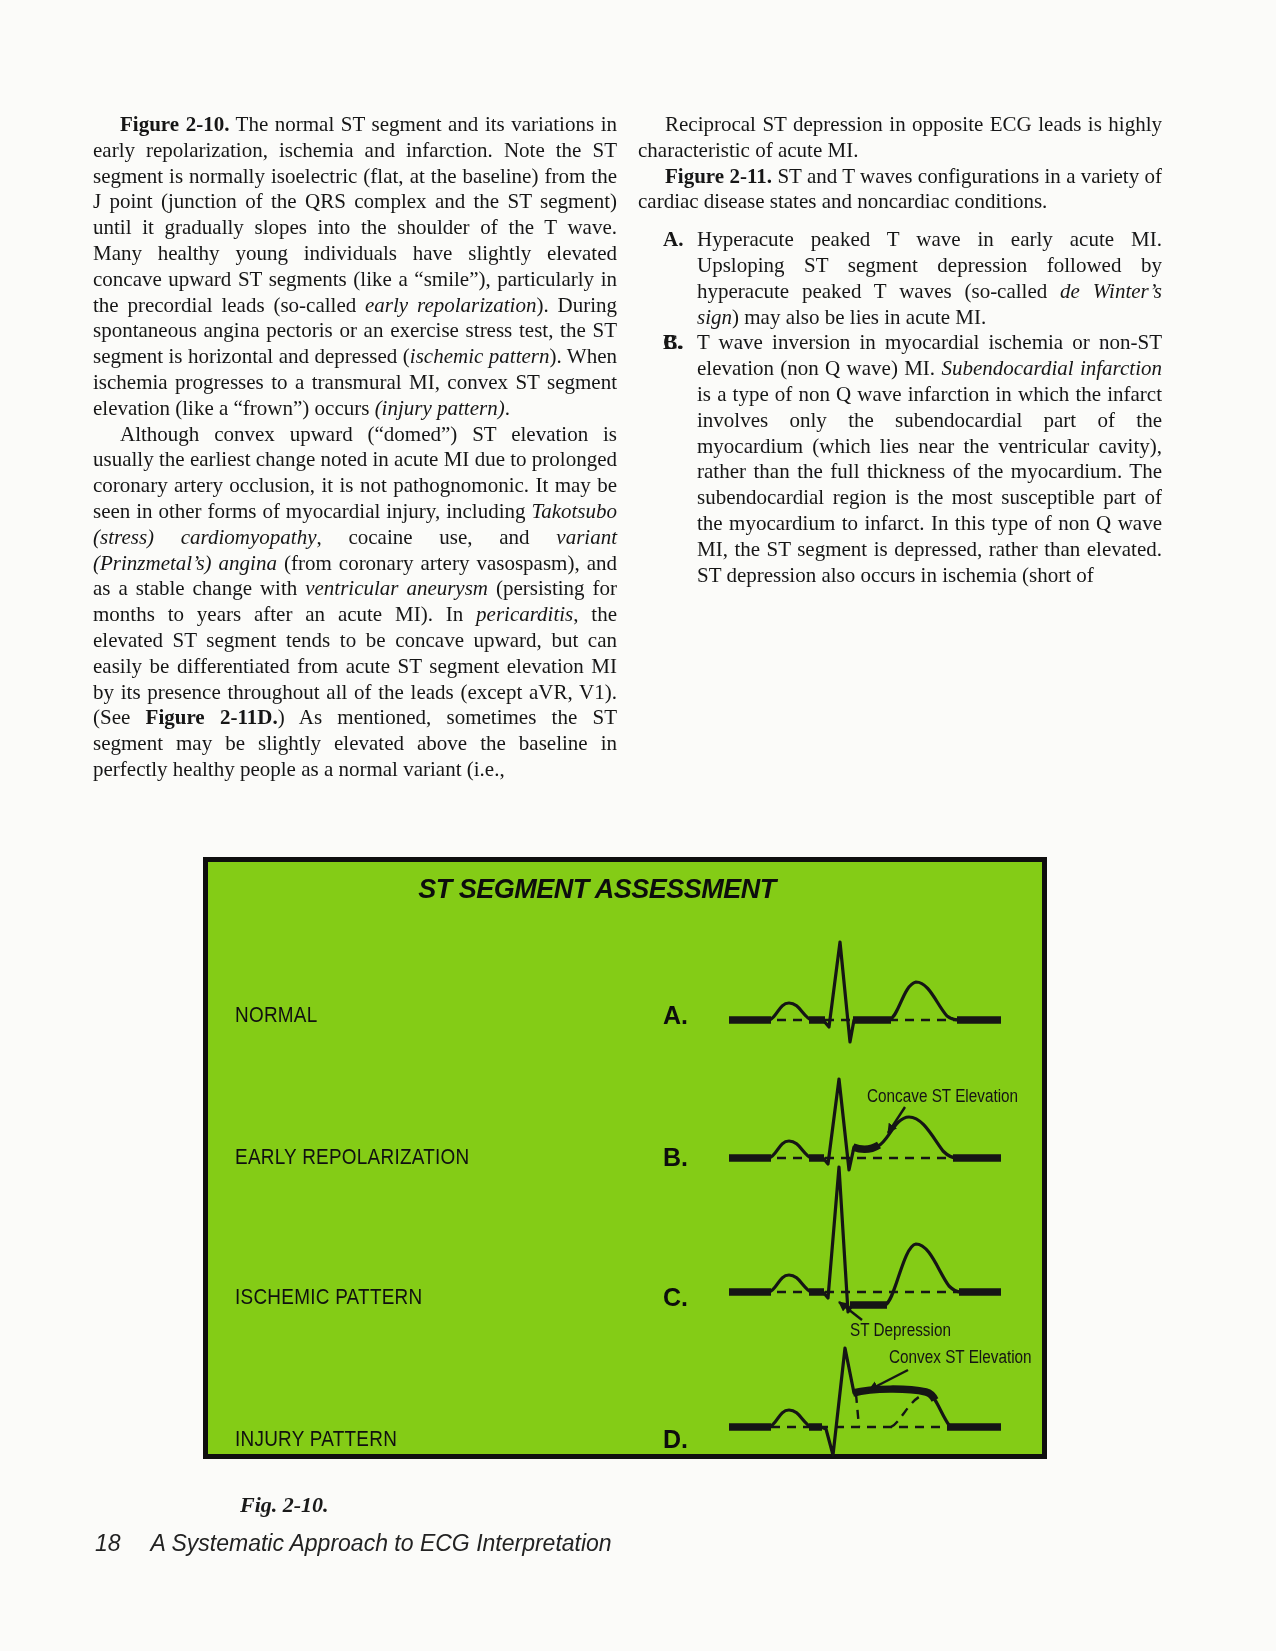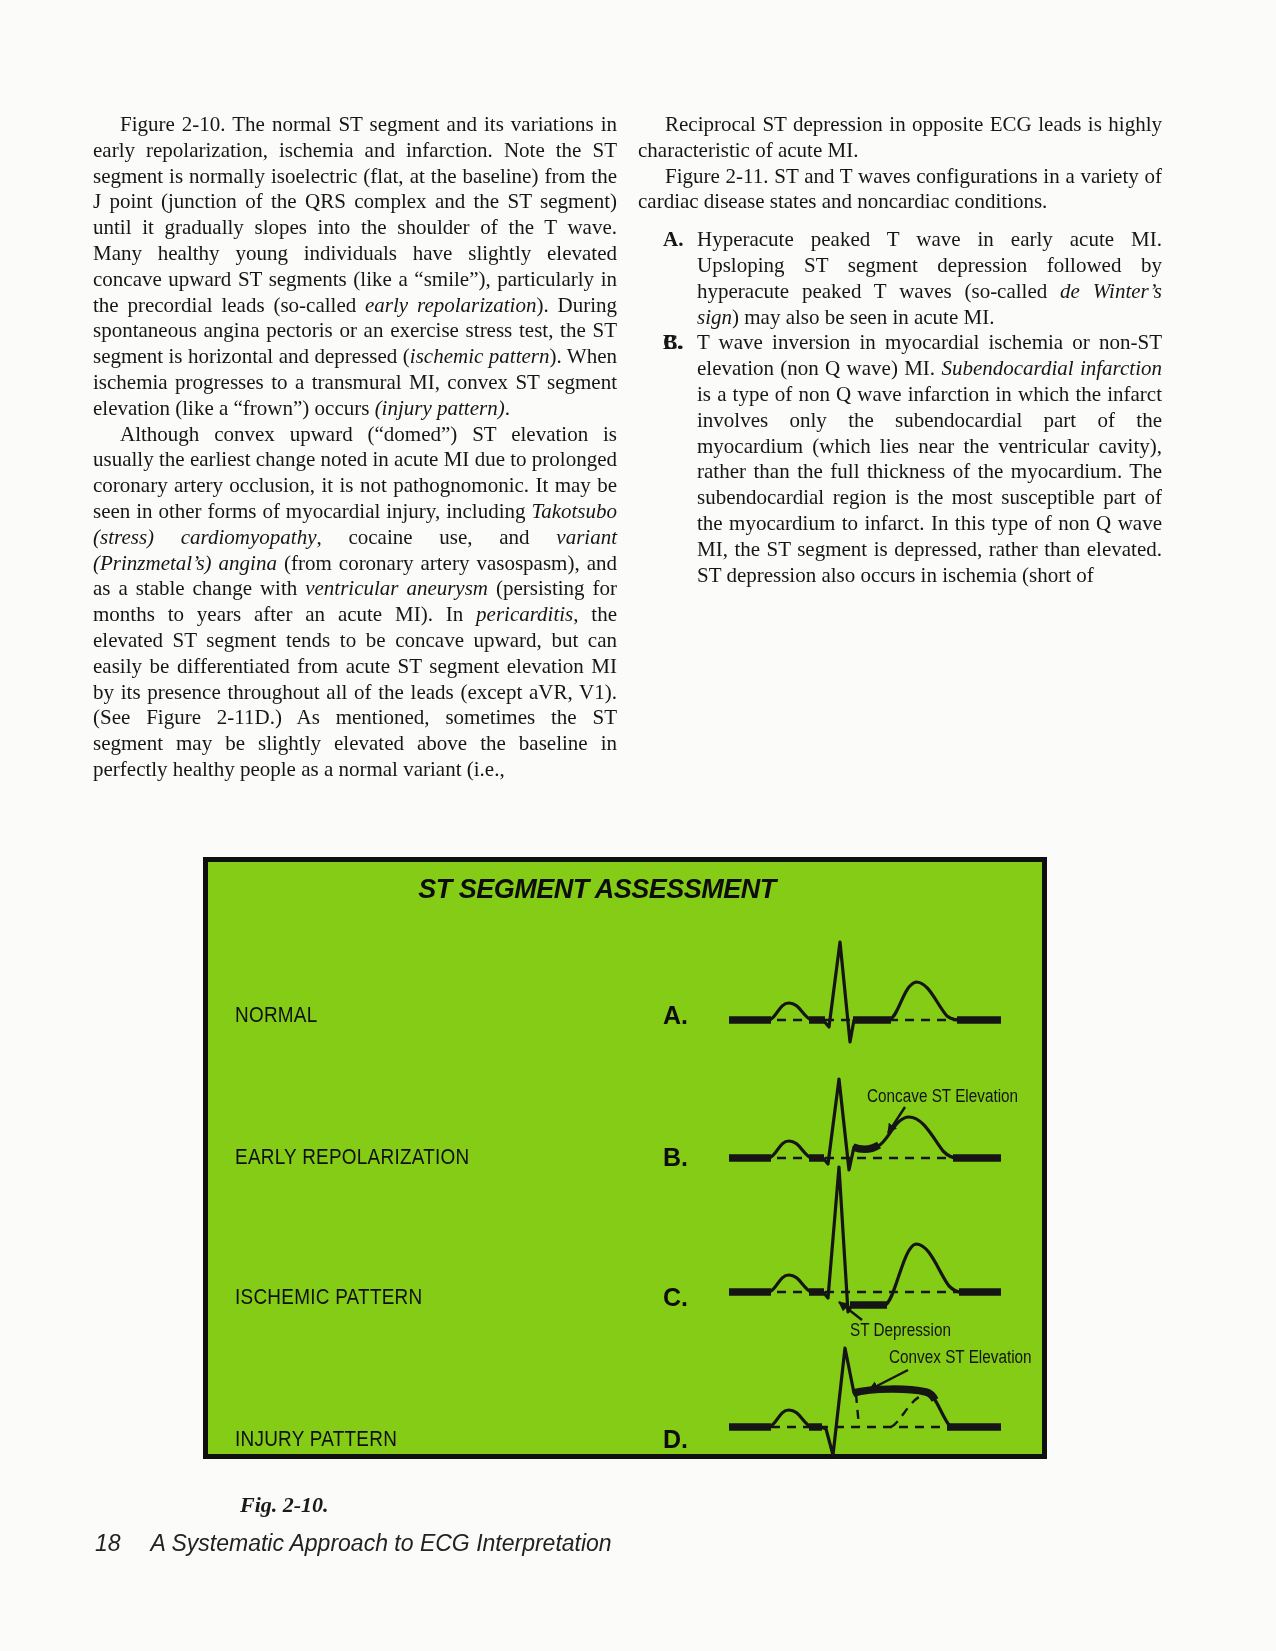--- a/index.html
+++ b/index.html
@@ -7,21 +7,21 @@
     width:1276px;height:1651px;position:relative;
     background:#fbfbf9;color:#161616;
     font-family:"Liberation Serif",serif;
   }
   .page{position:absolute;inset:0;overflow:hidden;}
   .col{position:absolute;top:112px;width:524px;font-size:21px;line-height:25.8px;text-align:justify;}
   .col-left{left:93px;}
   .col-right{left:638px;}
   p.para{margin:0;}
   p.indent{text-indent:27px;}
-  .b{font-weight:normal;}
+  .b{font-weight:bold;}
   .i{font-style:italic;}
   .list{margin-top:12px;}
   .li{position:relative;padding-left:59px;}
   .li .mk{position:absolute;left:25px;top:0;font-weight:bold;}
   .figure-box{
     position:absolute;left:203px;top:857px;width:844px;height:602px;
     border:5px solid #0f0f0f;box-sizing:border-box;background:#84cc16;
   }
   .fig-title{
     position:absolute;top:12px;left:0;width:100%;margin-left:-28px;text-align:center;
@@ -62,21 +62,21 @@
   <div class="col col-left">
     <p class="para indent"><span class="b">Figure 2-10.</span><span> The normal ST segment and its variations in early repolarization, ischemia and infarction. Note the ST segment is normally isoelectric (flat, at the baseline) from the J point (junction of the QRS complex and the ST segment) until it gradually slopes into the shoulder of the T wave. Many healthy young individuals have slightly elevated concave upward ST segments (like a “smile”), particularly in the precordial leads (so-called </span><span class="i">early repolarization</span><span>). During spontaneous angina pectoris or an exercise stress test, the ST segment is horizontal and depressed (</span><span class="i">ischemic pattern</span><span>). When ischemia progresses to a transmural MI, convex ST segment elevation (like a “frown”) occurs </span><span class="i">(injury pattern)</span><span>.</span></p>
     <p class="para indent"><span>Although convex upward (“domed”) ST elevation is usually the earliest change noted in acute MI due to prolonged coronary artery occlusion, it is not pathognomonic. It may be seen in other forms of myocardial injury, including </span><span class="i">Takotsubo (stress) cardiomyopathy</span><span>, cocaine use, and </span><span class="i">variant (Prinzmetal’s) angina</span><span> (from coronary artery vasospasm), and as a stable change with </span><span class="i">ventricular aneurysm</span><span> (persisting for months to years after an acute MI). In </span><span class="i">pericarditis</span><span>, the elevated ST segment tends to be concave upward, but can easily be differentiated from acute ST segment elevation MI by its presence throughout all of the leads (except aVR, V1). (See </span><span class="b">Figure 2-11D.</span><span>) As mentioned, sometimes the ST segment may be slightly elevated above the baseline in perfectly healthy people as a normal variant (i.e.,</span></p>
   </div>
 
   <div class="col col-right">
     <p class="para indent"><span>Reciprocal ST depression in opposite ECG leads is highly characteristic of acute MI.</span></p>
     <p class="para indent"><span class="b">Figure 2-11.</span><span> ST and T waves configurations in a variety of cardiac disease states and noncardiac conditions.</span></p>
     <div class="list">
       <div class="li">
-        <span class="mk">A.</span><span><span>Hyperacute peaked T wave in early acute MI. Upsloping ST segment depression followed by hyperacute peaked T waves (so-called </span><span class="i">de Winter’s sign</span><span>) may also be seen in acute MI.</span></span>
+        <span class="mk">A.</span><span><span>Hyperacute peaked T wave in early acute MI. Upsloping ST segment depression followed by hyperacute peaked T waves (so-called </span><span class="i">de Winter’s sign</span><span>) may also be lies in acute MI.</span></span>
       </div>
       <div class="li">
         <span class="mk">B.</span>
       </div>
       <div class="li">
         <span class="mk">C.</span><span><span>T wave inversion in myocardial ischemia or non-ST elevation (non Q wave) MI. </span><span class="i">Subendocardial infarction</span><span> is a type of non Q wave infarction in which the infarct involves only the subendocardial part of the myocardium (which lies near the ventricular cavity), rather than the full thickness of the myocardium. The subendocardial region is the most susceptible part of the myocardium to infarct. In this type of non Q wave MI, the ST segment is depressed, rather than elevated. ST depression also occurs in ischemia (short of</span></span>
       </div>
     </div>
   </div>
 

